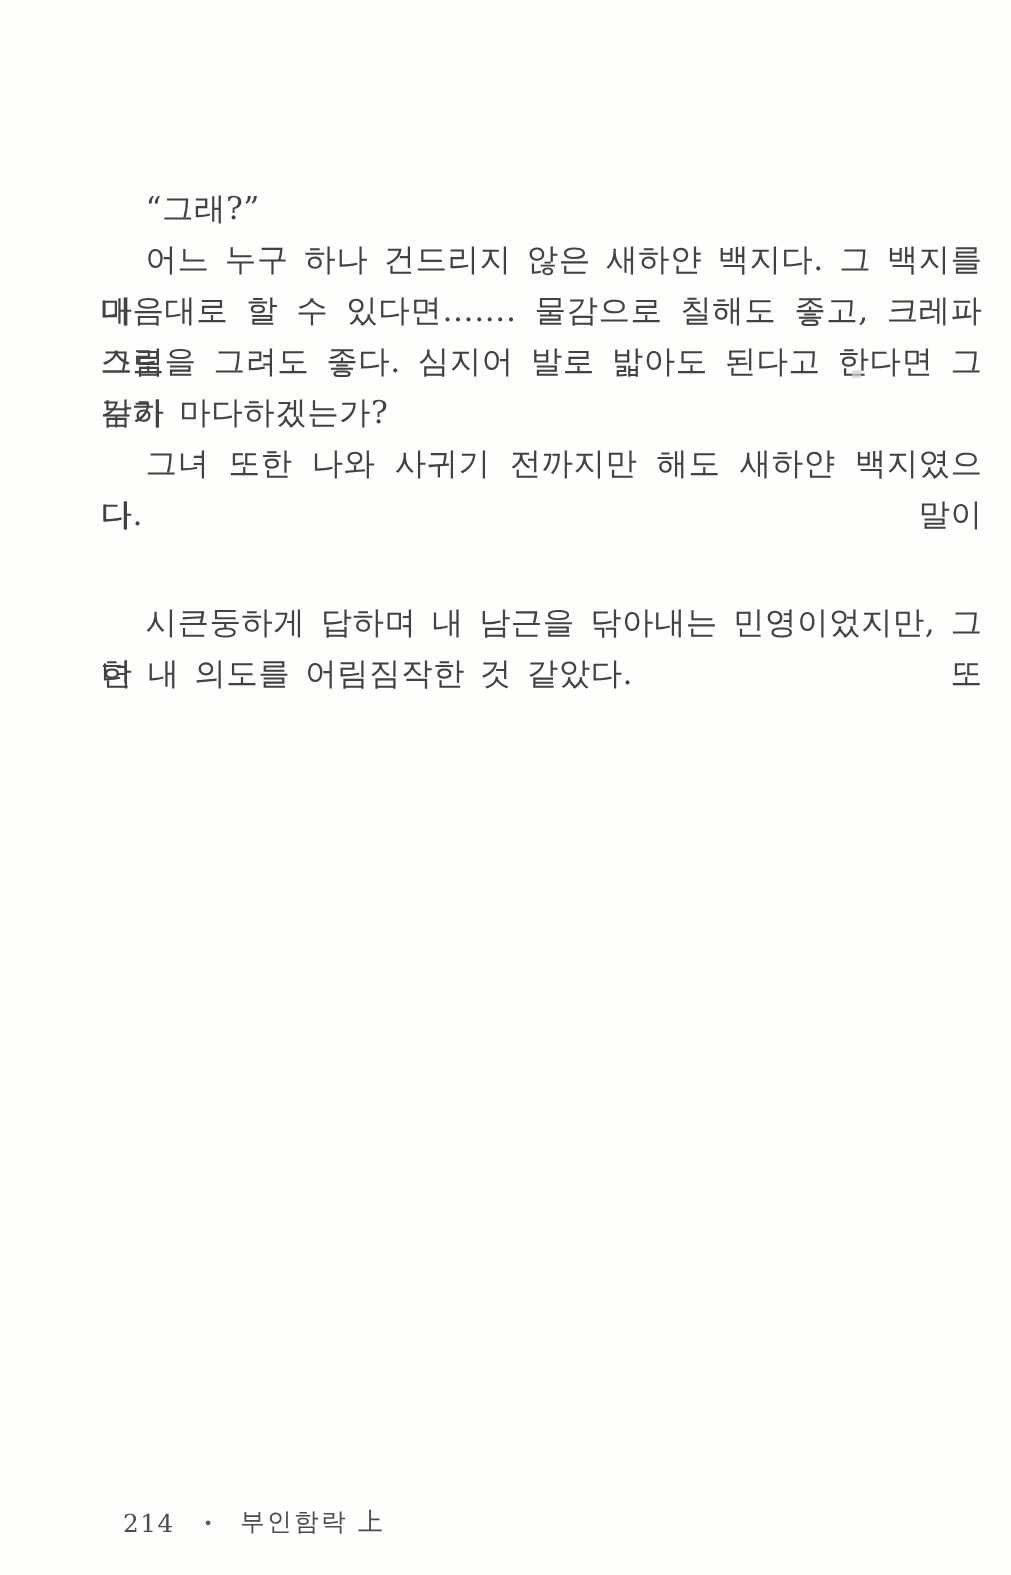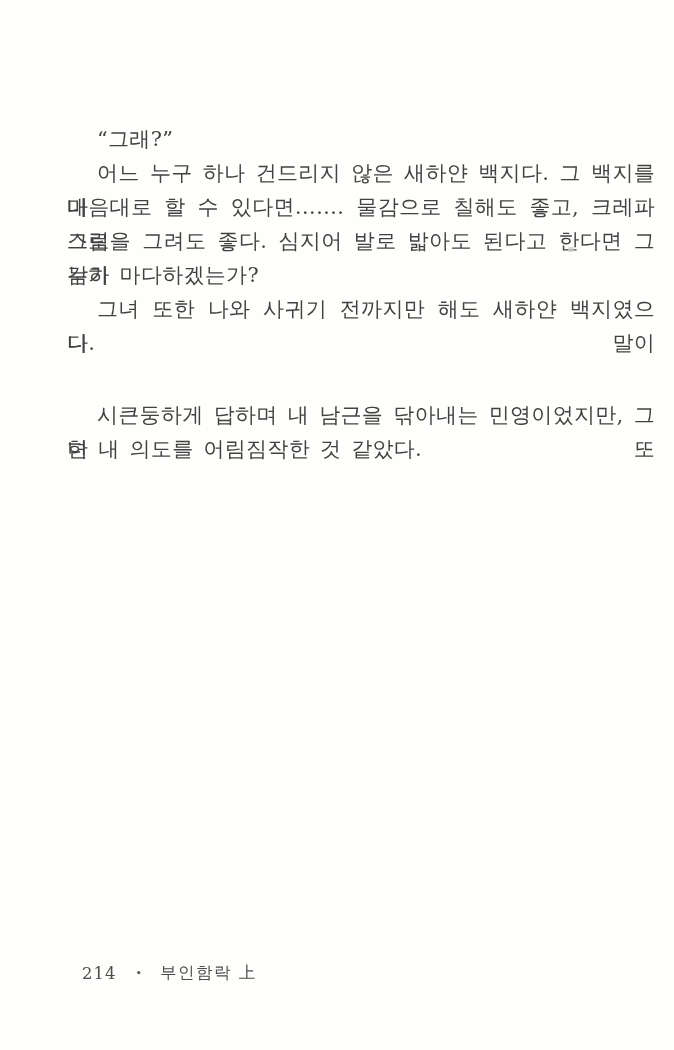--- a/index.html
+++ b/index.html
@@ -46,21 +46,21 @@
   .line.indent {
     padding-left: 30px;
   }
   .line.justify.indent {
     padding-left: 0;
     text-indent: 30px;
   }
   .footer {
     position: absolute;
     left: 82px;
-    top: 962px;
+    top: 1004px;
     display: flex;
     align-items: center;
     font-size: 16.5px;
     color: #4c4c4c;
     letter-spacing: 1px;
   }
   .footer .page-num {
     font-family: "DejaVu Serif", "Liberation Serif", serif;
   }
   .footer .dot {

